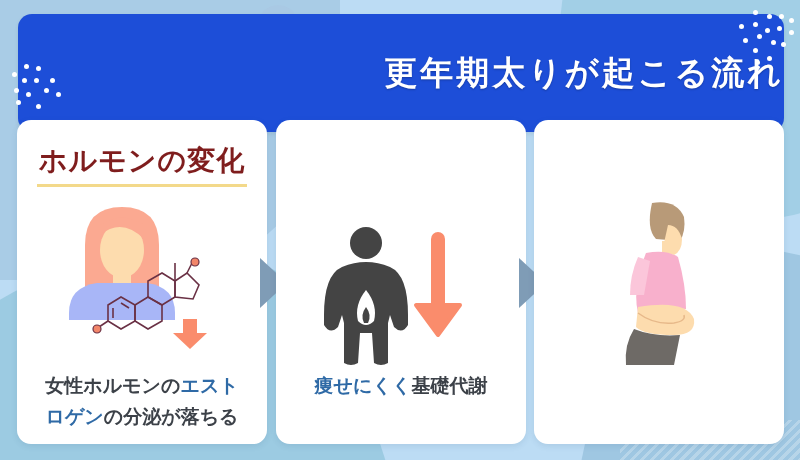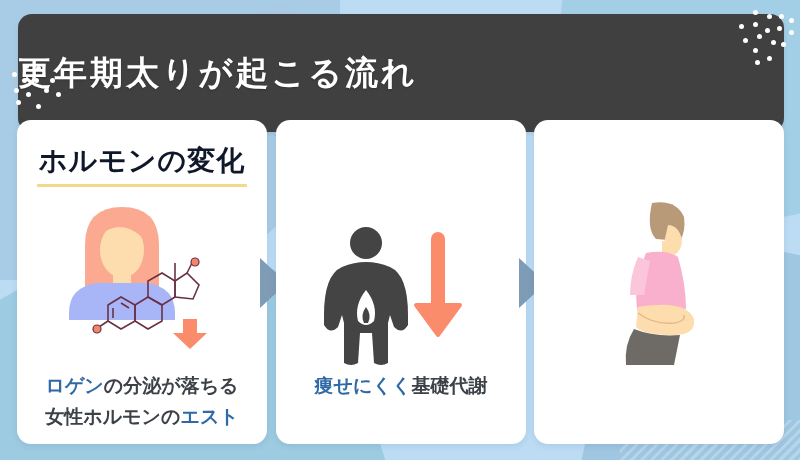--- a/index.html
+++ b/index.html
@@ -6,28 +6,28 @@
   body { width:800px; height:460px; overflow:hidden; position:relative; background:#bcdcf4; font-family:"DejaVu Serif","Liberation Serif",serif; }
   .bg { position:absolute; inset:0; overflow:hidden; }
   .bg .s1 { position:absolute; left:-80px; top:-60px; width:420px; height:340px; background:#a9cce6; border-radius:0 0 200px 0; }
   .bg .s2 { position:absolute; left:-120px; top:260px; width:480px; height:320px; background:#9ccbe2; border-radius:50% 50% 0 0; transform:rotate(-18deg); }
   .bg .s3 { position:absolute; left:560px; top:-160px; width:380px; height:380px; background:#a2cfe6; border-radius:50%; }
   .bg .s4 { position:absolute; left:600px; top:250px; width:320px; height:280px; background:#9fc7e2; border-radius:40% 0 0 0; transform:rotate(12deg); }
   .bg .s5 { position:absolute; left:258px; top:5px; width:40px; height:40px; background:#a9c9e4; border-radius:50%; }
   .bg .stripes { position:absolute; left:620px; top:420px; width:180px; height:40px;
     background:repeating-linear-gradient(135deg, rgba(255,255,255,0.25) 0 3px, transparent 3px 7px); }
 
-  .title-bar { position:absolute; left:18px; top:14px; width:766px; height:118px; background:#404040; border-radius:14px; display:flex; align-items:center; justify-content:flex-start; box-shadow:0 2px 4px rgba(0,0,0,0.08); }
+  .title-bar { position:absolute; left:18px; top:14px; width:766px; height:118px; background:#1d4ed8; border-radius:14px; display:flex; align-items:center; justify-content:flex-end; box-shadow:0 2px 4px rgba(0,0,0,0.08); }
   .title-bar h1 { margin:0; color:#fff; font-size:33px; font-weight:bold; letter-spacing:3px; text-shadow:0 1px 2px rgba(0,0,0,0.25); }
   .dots { position:absolute; }
   .dots i { position:absolute; width:5px; height:5px; background:#fff; border-radius:50%; }
 
   .card { position:absolute; top:120px; width:250px; height:324px; background:#fff; border-radius:14px; box-shadow:0 2px 6px rgba(40,80,120,0.12); }
   .card .heading { position:absolute; left:0; right:0; top:22px; text-align:center; }
-  .card .heading span { display:inline-block; color:#0f172a; font-size:28px; font-weight:bold; letter-spacing:1px; padding:0 2px 4px; border-bottom:3px solid #f3d98a; }
+  .card .heading span { display:inline-block; color:#7f1d1d; font-size:28px; font-weight:bold; letter-spacing:1px; padding:0 2px 4px; border-bottom:3px solid #f3d98a; }
   .card .desc { position:absolute; left:0; right:0; top:250px; text-align:center; font-size:19px; font-weight:bold; line-height:31px; color:#3c4148; }
   .card .desc .hl { color:#2f6aa6; }
   .card .illus { position:absolute; left:0; right:0; top:75px; height:170px; }
 
   .arrow { position:absolute; top:258px; width:0; height:0; border-top:25px solid transparent; border-bottom:25px solid transparent; border-left:27px solid #7f9cb6; }
 </style>
 </head>
 <body>
 
 <div class="bg">
@@ -100,22 +100,22 @@
         <line x1="96" y1="113" x2="96" y2="123"></line>
         <line x1="104" y1="108" x2="112" y2="113"></line>
       </g>
       <circle cx="178" cy="67" r="4" fill="#f2866a" stroke="#6a3145" stroke-width="1.2"></circle>
       <circle cx="80" cy="134" r="4" fill="#f2866a" stroke="#6a3145" stroke-width="1.2"></circle>
 
       <path d="M166 124 L180 124 L180 138 L190 138 L173 154 L156 138 L166 138 Z" fill="#fa8c6c"></path>
     </svg>
   </div>
   <div class="desc">
+    <div><span>女性ホルモンの</span><span class="hl">エスト</span></div>
     <div><span class="hl">ロゲン</span><span>の分泌が落ちる</span></div>
-    <div><span>女性ホルモンの</span><span class="hl">エスト</span></div>
   </div>
 </div>
 
 <div class="arrow" style="left:260px;"></div>
 
 <div class="card" style="left:276px;">
   <div class="illus">
     <svg width="250" height="170" viewBox="0 0 250 170">
       <g fill="#444">
         <circle cx="90" cy="48" r="16"></circle>

